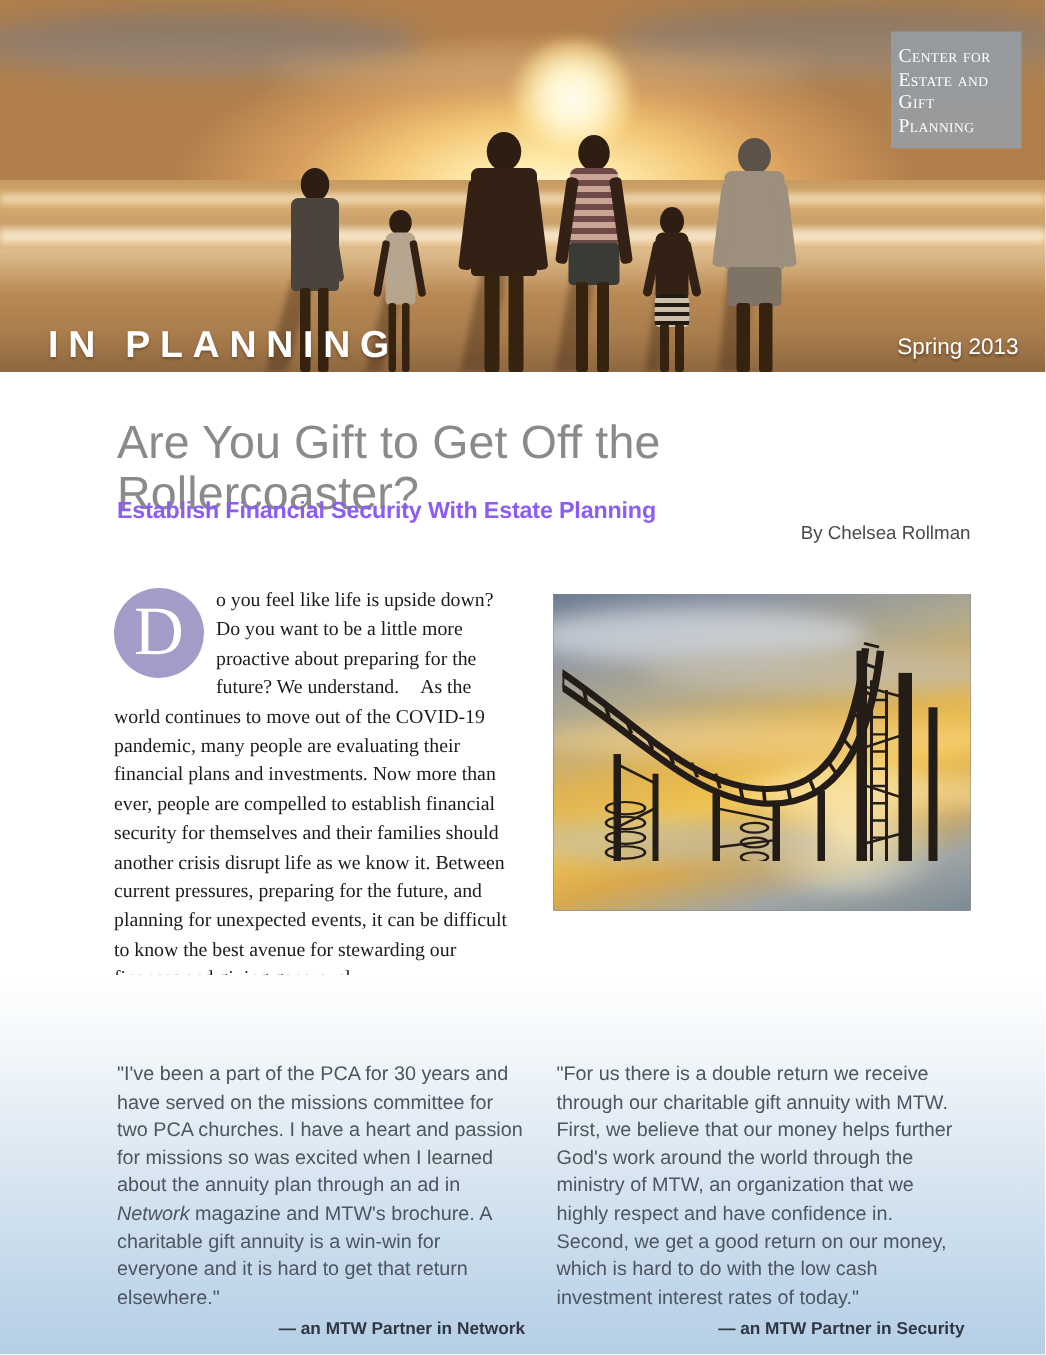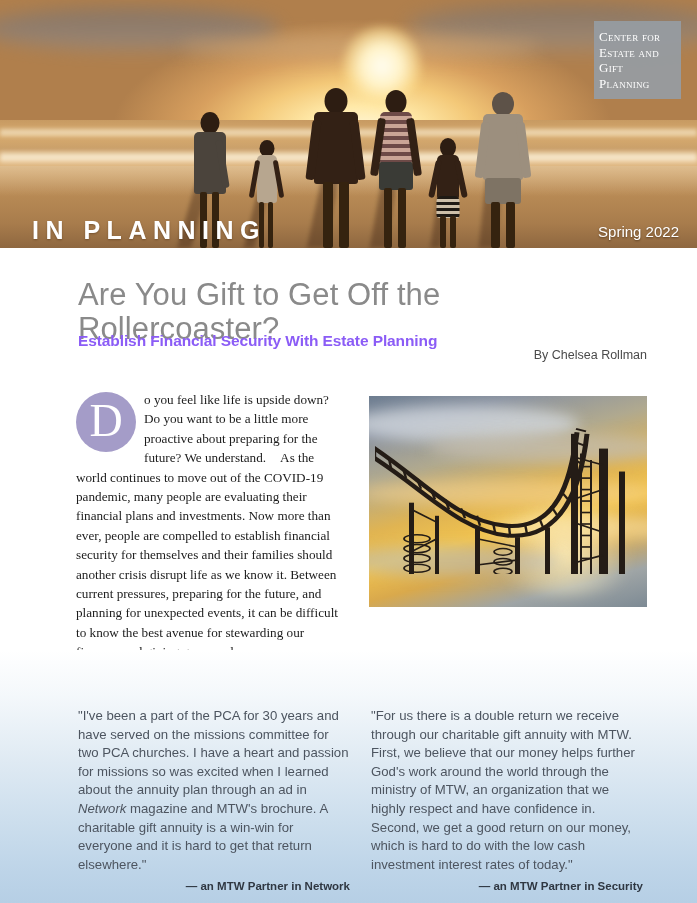--- a/index.html
+++ b/index.html
@@ -220,21 +220,21 @@
     </div>
 
     <div class="hero-logo">
       <div class="hero-logo-txt">Center for Estate and Gift Planning</div>
     </div>
 
     <div class="masthead">
       <div class="masthead-sub">IN PLANNING</div>
     </div>
 
-    <div class="hero-date">Spring 2022</div>
+    <div class="hero-date">Spring 2013</div>
   </div>
 
   <div class="article">
     <div class="headline">Are You Gift to Get Off the Rollercoaster?</div>
     <div class="subhead">Establish Financial Security With Estate Planning</div>
     <div class="byline">By Chelsea Rollman</div>
 
     <div class="bodycol">
       <div class="dropcap">D</div>
       <p><span>o you feel like life is upside down? Do you want to be a little more proactive about preparing for the future? We understand.</span><span class="indent"></span><span>As the world continues to move out of the COVID-19 pandemic, many people are evaluating their financial plans and investments. Now more than ever, people are compelled to establish financial security for themselves and their families should another crisis disrupt life as we know it. Between current pressures, preparing for the future, and planning for unexpected events, it can be difficult to know the best avenue for stewarding our finances and giving generously.</span></p>

